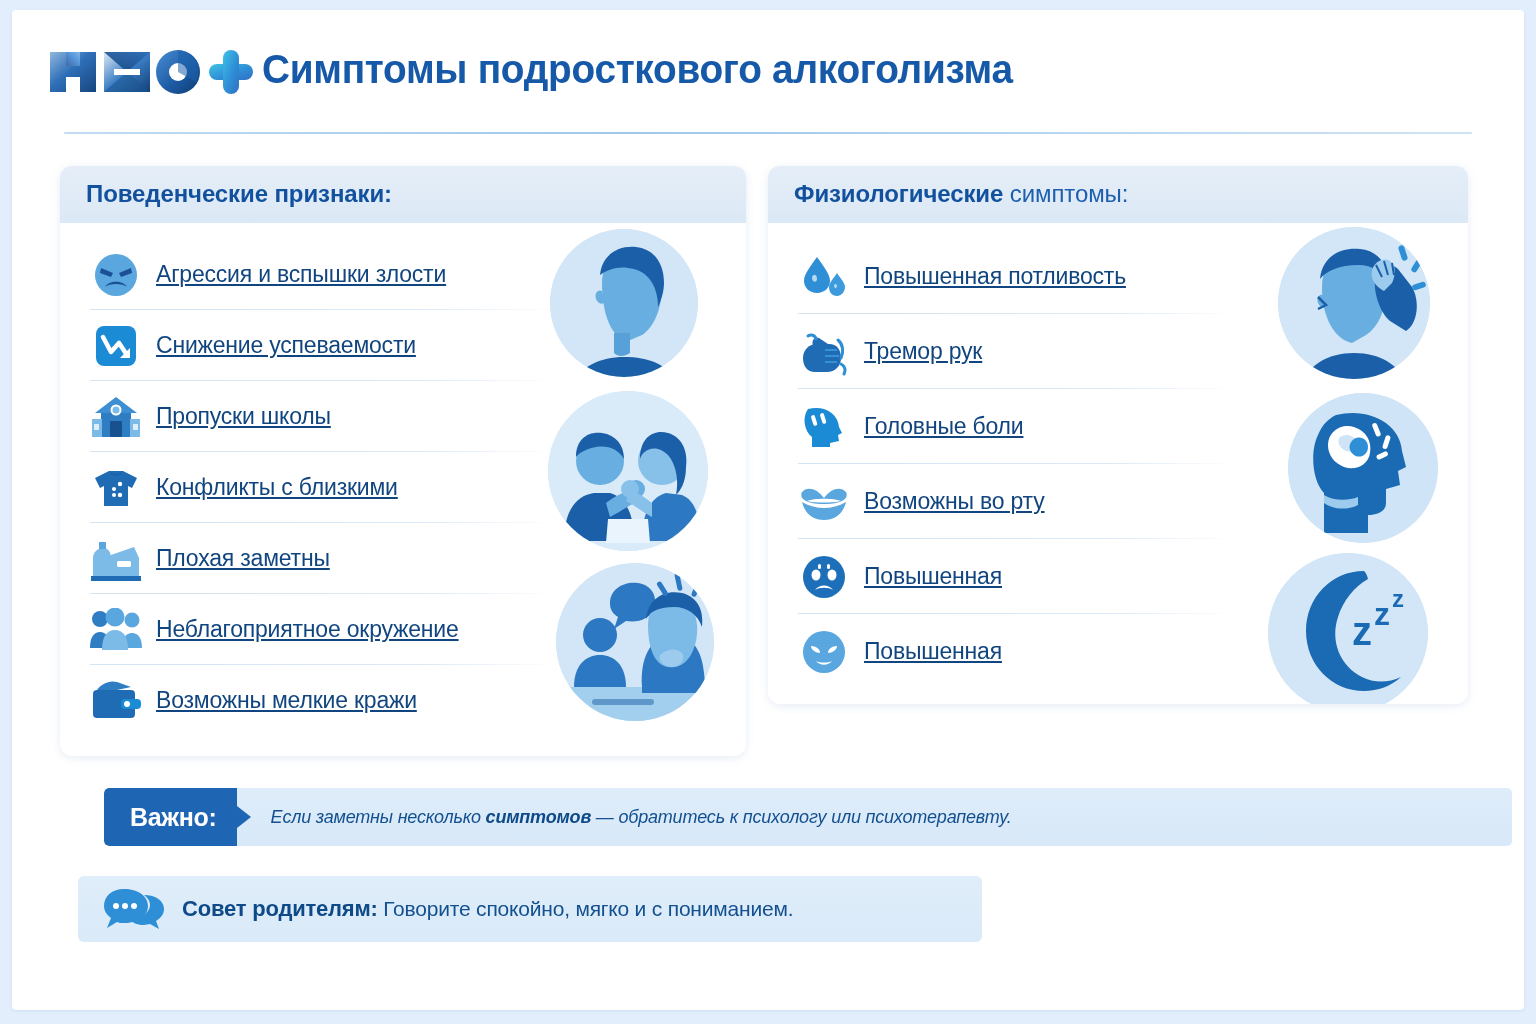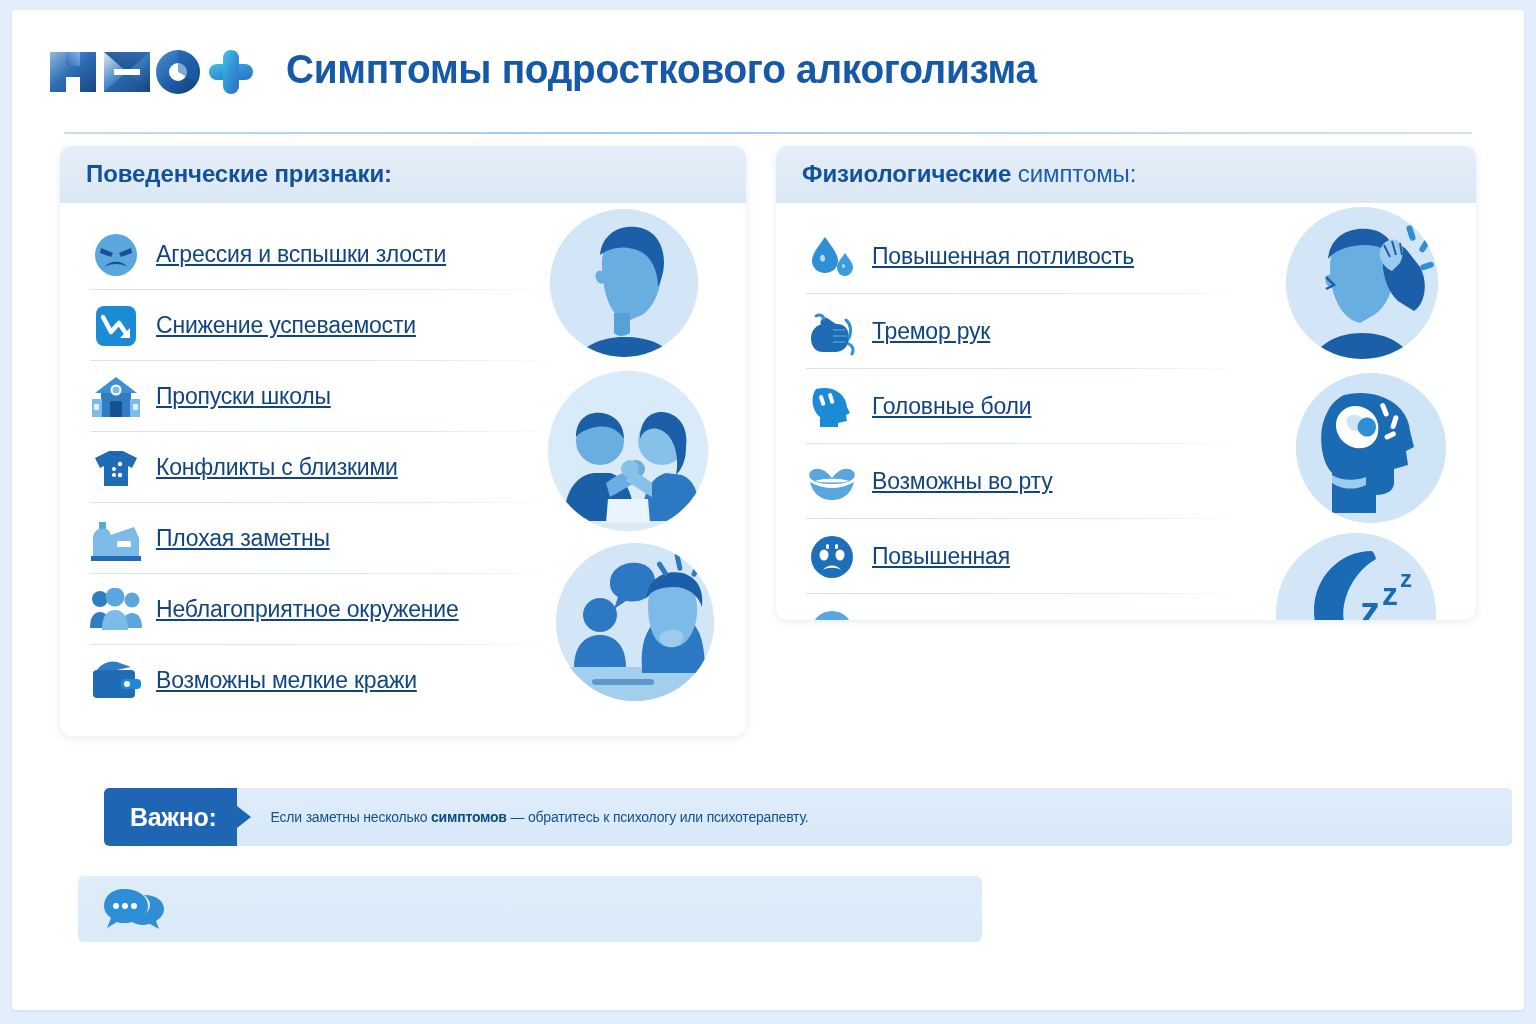--- a/index.html
+++ b/index.html
@@ -24,21 +24,21 @@
     position: relative;
     box-shadow: 0 1px 3px rgba(40,90,150,0.10);
     overflow: hidden;
   }
 
   
   .header {
     display: flex;
     align-items: center;
     padding: 26px 8px 0 34px;
-    gap: 30px;
+    gap: 6px;
     height: 96px;
   }
 
   .logo {
     display: flex;
     align-items: center;
     height: 52px;
   }
 
   .page-title {
@@ -59,40 +59,39 @@
     right: 52px;
     top: 122px;
     height: 2px;
     background: linear-gradient(to right, #c2dcf2 0%, #9ec8ea 40%, #cfe3f5 100%);
     border-radius: 2px;
   }
 
   
   .columns {
     position: absolute;
-    top: 136px;
+    top: 156px;
     left: 0;
     right: 0;
     display: flex;
     gap: 22px;
     padding: 0 48px;
     align-items: flex-start;
-    justify-content: space-between;
   }
 
   .panel {
     background: #ffffff;
     border-radius: 12px;
     box-shadow: 0 2px 9px rgba(60,110,170,0.13);
     overflow: hidden;
     position: relative;
   }
 
   .panel.left  { width: 686px; height: 590px; }
-  .panel.right { width: 700px; height: 474px; }
+  .panel.right { width: 700px; height: 538px; }
 
   .panel-header {
     background: linear-gradient(to bottom, #e5eef8 0%, #dbe8f5 100%);
     padding: 14px 26px 15px 26px;
     font-size: 24px;
     color: #12519e;
     font-weight: bold;
     letter-spacing: -0.1px;
   }
   .panel-header .light { font-weight: normal; color: #1d5fae; }
@@ -194,24 +193,25 @@
     content: "";
     position: absolute;
     right: -14px;
     top: 50%;
     transform: translateY(-50%);
     border-top: 11px solid transparent;
     border-bottom: 11px solid transparent;
     border-left: 14px solid #1e65b4;
   }
   .important-text {
-    font-size: 14px;
+    font-size: 18px;
     color: #13508f;
     padding-left: 34px;
     letter-spacing: -0.2px;
+    font-style: italic;
   }
   .important-text b { font-weight: bold; color: #0f4a88; }
 
   .tip {
     position: absolute;
     left: 66px;
     top: 866px;
     width: 904px;
     height: 66px;
     background: linear-gradient(to bottom, #e0edfa 0%, #d9eaf8 100%);
@@ -588,15 +588,16 @@
   <div class="tip">
     <span>
       <svg width="60" height="48" viewBox="0 0 60 48">
         <path d="M20 6 C34 6 44 13 44 23 C44 33 34 40 20 40 C17 40 15 40 13 39 L3 45 L7 35 C3 32 0 28 0 23 C0 13 8 6 20 6 Z" fill="#2f8fd6"></path>
         <circle cx="12" cy="23" r="3" fill="#ffffff"></circle>
         <circle cx="21" cy="23" r="3" fill="#ffffff"></circle>
         <circle cx="30" cy="23" r="3" fill="#ffffff"></circle>
         <path d="M40 12 C52 12 60 18 60 26 C60 31 57 35 52 38 L55 46 L46 41 C44 41 42 42 40 42 C34 42 29 40 26 37 C36 36 46 30 46 22 C46 18 44 15 40 12 Z" fill="#2f8fd6"></path>
       </svg>
     </span>
+    <span class="tip-text"><b>Совет родителям:</b><span> Говорите спокойно, мягко и с пониманием.</span></span>
   </div>
 
 </div>
 
 </body></html>

